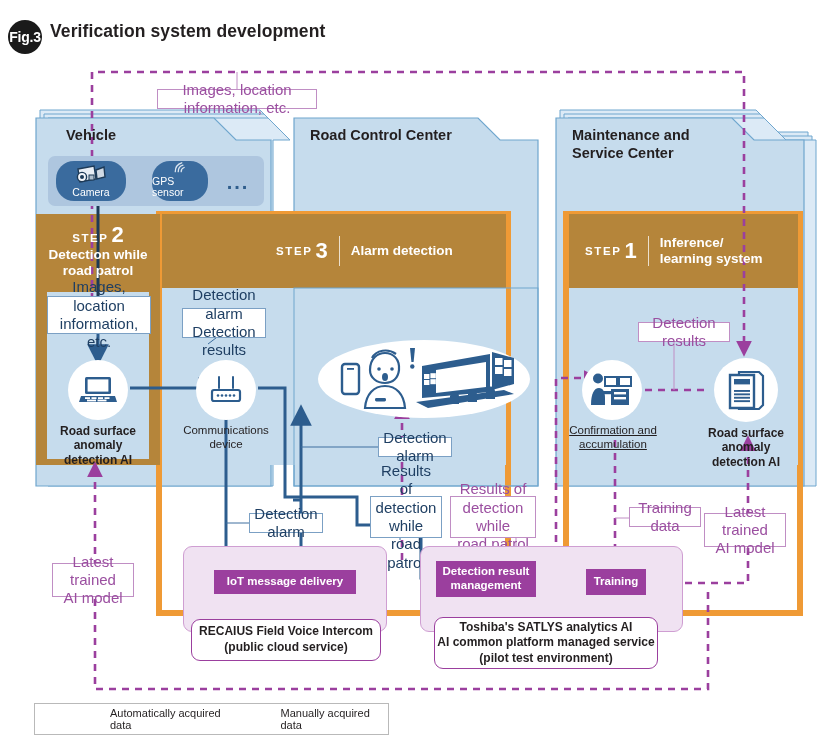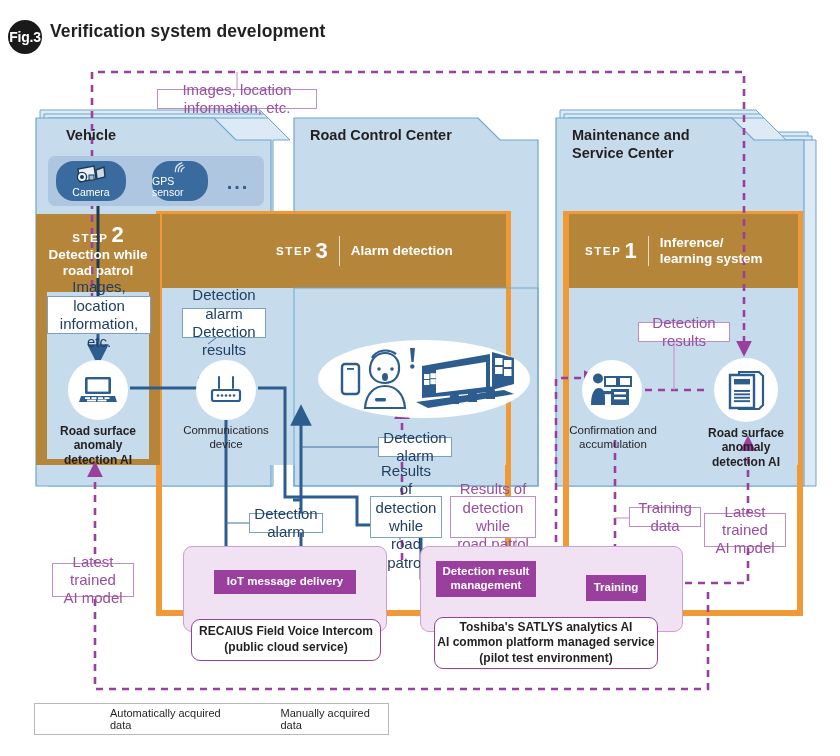--- a/index.html
+++ b/index.html
@@ -318,21 +318,21 @@
       <rect x="13" y="19" width="10" height="3.2" fill="#2d5d8e"></rect>
       <rect x="16" y="5" width="12" height="9" fill="#ffffff" stroke="#2d5d8e" stroke-width="2"></rect>
       <rect x="30" y="5" width="12" height="9" fill="#ffffff" stroke="#2d5d8e" stroke-width="2"></rect>
       <rect x="22" y="17" width="18" height="16" fill="#2d5d8e"></rect>
       <g fill="#ffffff">
         <rect x="25" y="20" width="12" height="2.4"></rect>
           <rect x="25" y="25" width="12" height="2.4"></rect>
       </g>
     </svg>
   </div>
-  <div class="abs node-caption" style="left:556px;top:424px;width:114px;white-space:pre-line;">Confirmation and
+  <div class="abs node-caption" style="left:556px;top:424px;width:114px;white-space:pre-line;text-decoration:underline;">Confirmation and
 accumulation</div>
 
   <div class="abs node-circle" style="left:714px;top:358px;width:64px;height:64px;">
     <svg width="40" height="42" viewBox="0 0 40 42">
       <path d="M13,3 H33 L37,7 V36 L33,40 H13 Z" fill="#ffffff" stroke="#2d5d8e" stroke-width="2.2"></path>
       <path d="M4,6 H28 V39 H4 Z" fill="#ffffff" stroke="#2d5d8e" stroke-width="2.4"></path>
       <rect x="8" y="10" width="16" height="5.4" fill="#2d5d8e"></rect>
       <g fill="#2d5d8e">
         <rect x="8" y="21" width="16" height="1.9"></rect>
           <rect x="8" y="24.4" width="16" height="1.9"></rect>
@@ -377,21 +377,21 @@
 AI model</div>
 
   <div class="abs svc-group" style="left:183px;top:546px;width:204px;height:86px;"></div>
   <div class="abs svc-chip" style="left:214px;top:570px;width:142px;height:24px;">IoT message delivery</div>
   <div class="abs svc-note" style="left:191px;top:619px;width:190px;height:42px;white-space:pre-line;">RECAIUS Field Voice Intercom
 (public cloud service)</div>
 
   <div class="abs svc-group" style="left:420px;top:546px;width:263px;height:86px;"></div>
   <div class="abs svc-chip" style="left:436px;top:561px;width:100px;height:36px;white-space:pre-line;">Detection result
 management</div>
-  <div class="abs svc-chip" style="left:586px;top:569px;width:60px;height:26px;white-space:pre-line;margin-top:6px;">Training</div>
+  <div class="abs svc-chip" style="left:586px;top:569px;width:60px;height:26px;white-space:pre-line;">Training</div>
   <div class="abs svc-note" style="left:434px;top:617px;width:224px;height:52px;white-space:pre-line;">Toshiba's SATLYS analytics AI
 AI common platform managed service
 (pilot test environment)</div>
 
   <div class="abs legend" style="left:34px;top:703px;width:355px;height:32px;">
     <span style="display:inline-block;width:62px;"></span>
     <span class="legend-text">Automatically acquired data</span>
     <span style="display:inline-block;width:48px;"></span>
     <span class="legend-text">Manually acquired data</span>
   </div>

